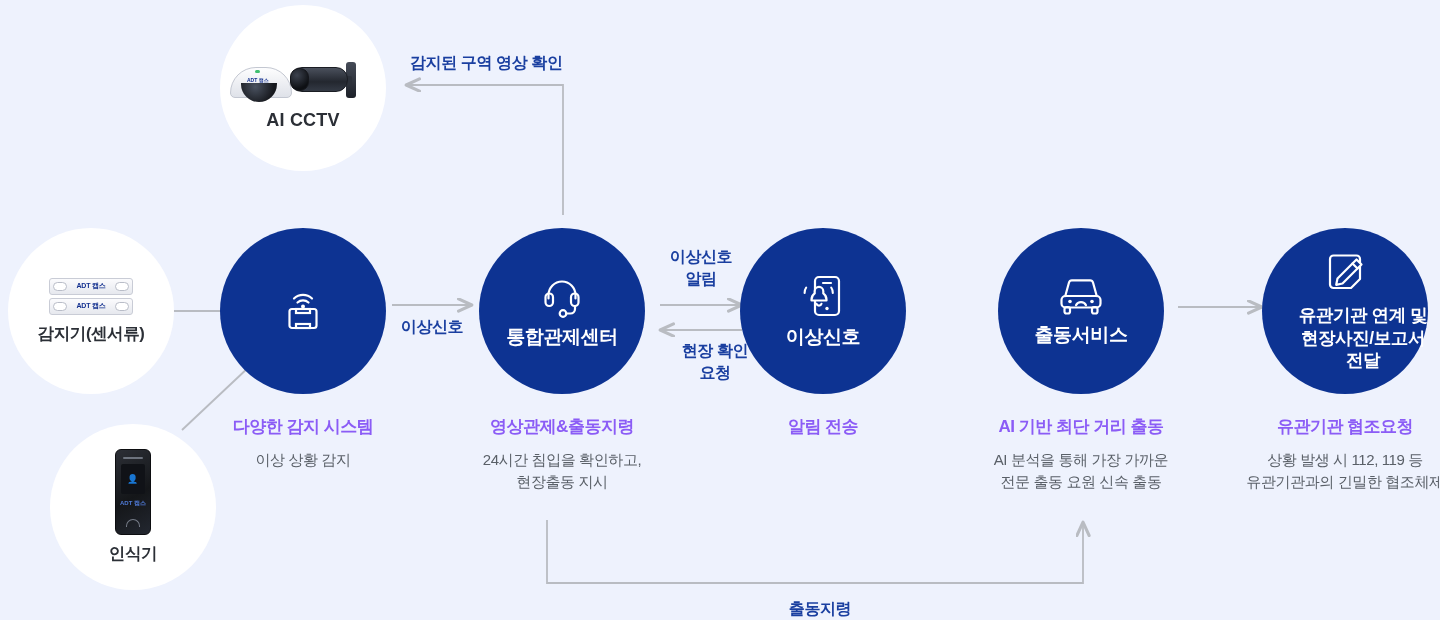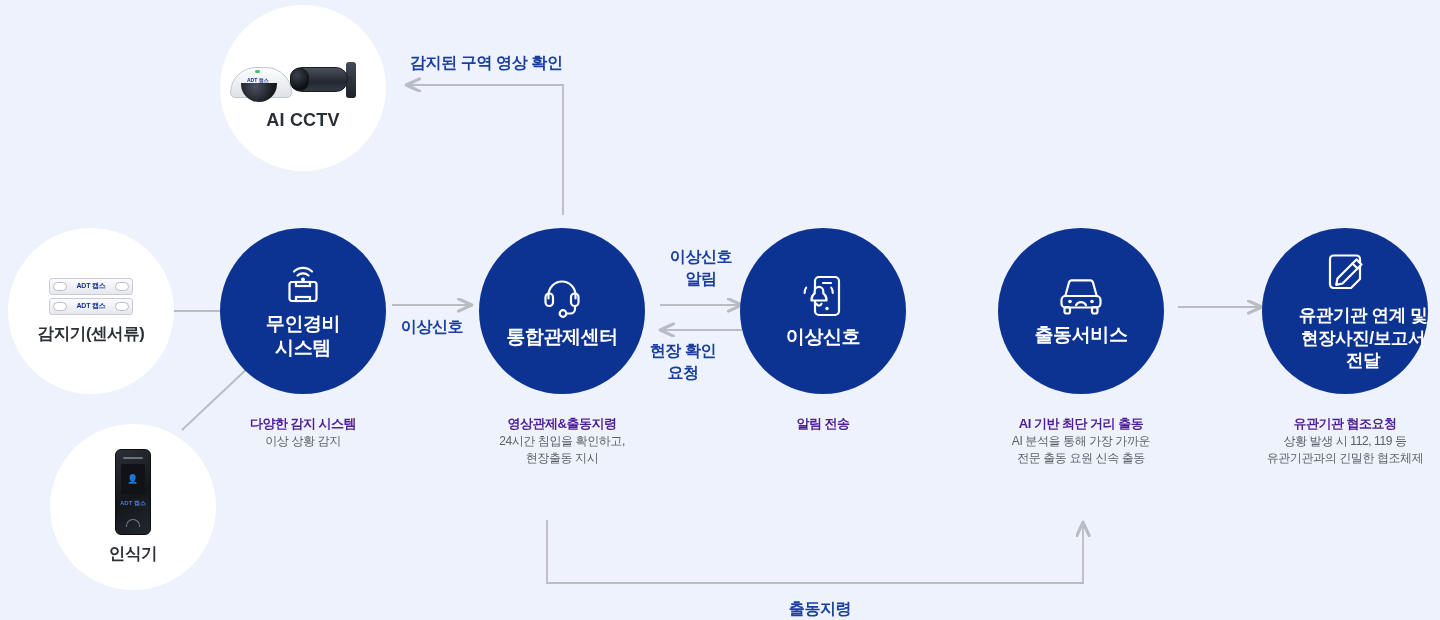--- a/index.html
+++ b/index.html
@@ -30,25 +30,25 @@
     font-size: 19px; font-weight: bold; color: #fff;
     text-align: center; line-height: 1.28; letter-spacing: -0.4px;
     margin-top: 6px;
   }
   .node-label.small { font-size: 17.5px; line-height: 1.3; margin-left: 36px; }
 
   .caption {
     position: absolute; text-align: center;
   }
   .cap-title {
-    font-size: 13px; font-weight: bold; color: #4c1d95;
+    font-size: 17px; font-weight: bold; color: #8b5cf6;
     letter-spacing: -0.5px; line-height: 1.3;
   }
   .cap-desc {
-    font-size: 12px; color: #5a6068; 
+    font-size: 15px; color: #5a6068; margin-top: 11px;
     line-height: 1.45; letter-spacing: -0.4px; white-space: pre-line;
   }
 
   .edge-label {
     position: absolute; text-align: center;
     font-size: 16px; font-weight: bold; color: #1a3fa0;
     letter-spacing: -0.4px; line-height: 1.4; white-space: pre-line;
   }
 
   .pic-label {
@@ -196,22 +196,20 @@
 
   <div class="node" style="left:220px; top:228px; width:166px; height:166px;">
     <svg width="44" height="44" viewBox="0 0 44 44">
       <path d="M13 9.5 A13 13 0 0 1 31 9.5" fill="none" stroke="#fff" stroke-width="2.2" stroke-linecap="round"></path>
       <path d="M16.5 13.5 A8.2 8.2 0 0 1 27.5 13.5" fill="none" stroke="#fff" stroke-width="2.2" stroke-linecap="round"></path>
       <circle cx="22" cy="17.6" r="2" fill="#fff"></circle>
       <rect x="8.5" y="20" width="27" height="19" rx="2.5" fill="none" stroke="#fff" stroke-width="2.2"></rect>
       <rect x="15" y="20" width="14" height="4" fill="none" stroke="#fff" stroke-width="2.2"></rect>
       <rect x="15" y="35" width="14" height="4" fill="none" stroke="#fff" stroke-width="2.2"></rect>
     </svg>
-    <div class="node-label" style="white-space:pre-line">무인경비
-시스템</div>
   </div>
   <div class="caption" style="left:183px; top:416px; width:240px;">
     <div class="cap-title">다양한 감지 시스템</div>
     <div class="cap-desc">이상 상황 감지</div>
   </div>
 
   <div class="node" style="left:479px; top:228px; width:166px; height:166px;">
     <svg width="46" height="46" viewBox="0 0 46 46">
       <path d="M9.5 25.5 V22 a13.5 13.5 0 0 1 27 0 v3.5" fill="none" stroke="#fff" stroke-width="2.2" stroke-linecap="round"></path>
       <rect x="6.5" y="20.5" width="7.5" height="12.5" rx="3.7" fill="none" stroke="#fff" stroke-width="2.2"></rect>
@@ -274,17 +272,17 @@
   <div class="caption" style="left:1216px; top:416px; width:258px;">
     <div class="cap-title">유관기관 협조요청</div>
     <div class="cap-desc">상황 발생 시 112, 119 등
 유관기관과의 긴밀한 협조체제</div>
   </div>
 
   <div class="edge-label" style="left:410px; top:52px; width:310px; text-align:left;">감지된 구역 영상 확인</div>
   <div class="edge-label" style="left:382px; top:316px; width:100px;">이상신호</div>
   <div class="edge-label" style="left:646px; top:246px; width:110px;">이상신호
 알림</div>
-  <div class="edge-label" style="left:628px; top:340px; width:110px;">현장 확인
+  <div class="edge-label" style="left:660px; top:340px; width:110px;">현장 확인
 요청</div>
   <div class="edge-label" style="left:760px; top:598px; width:120px;">출동지령</div>
 
 </div>
 
 </body></html>

